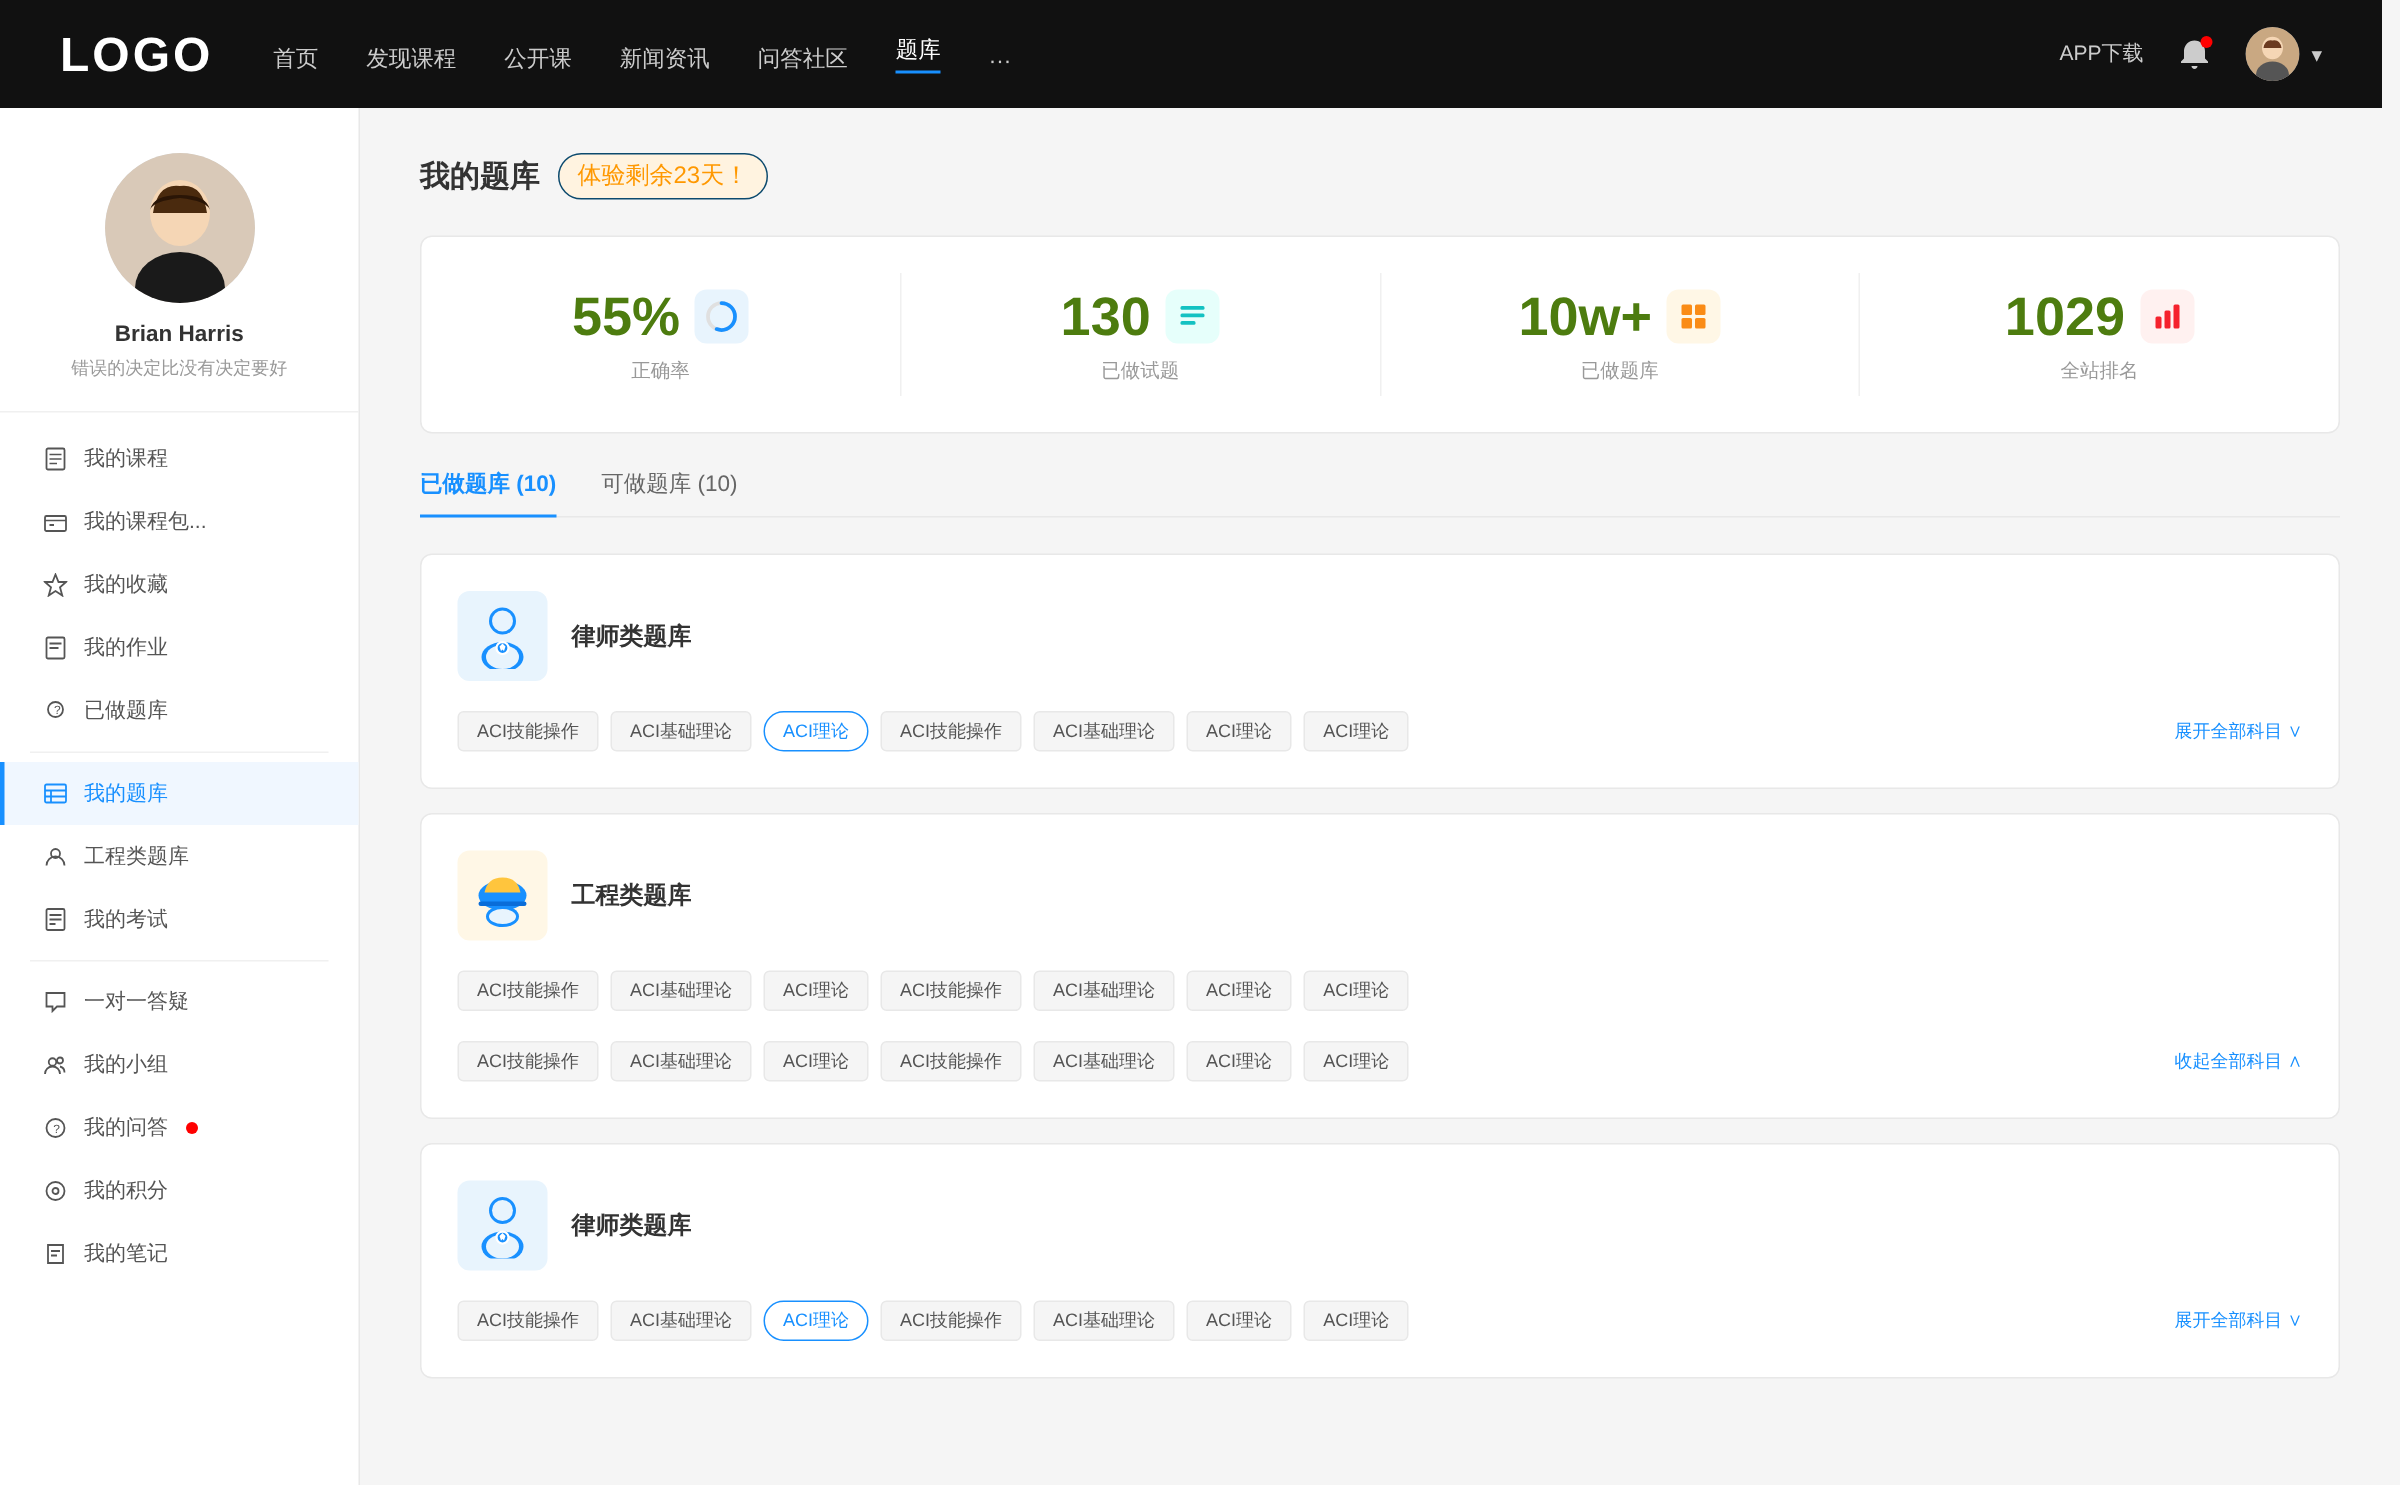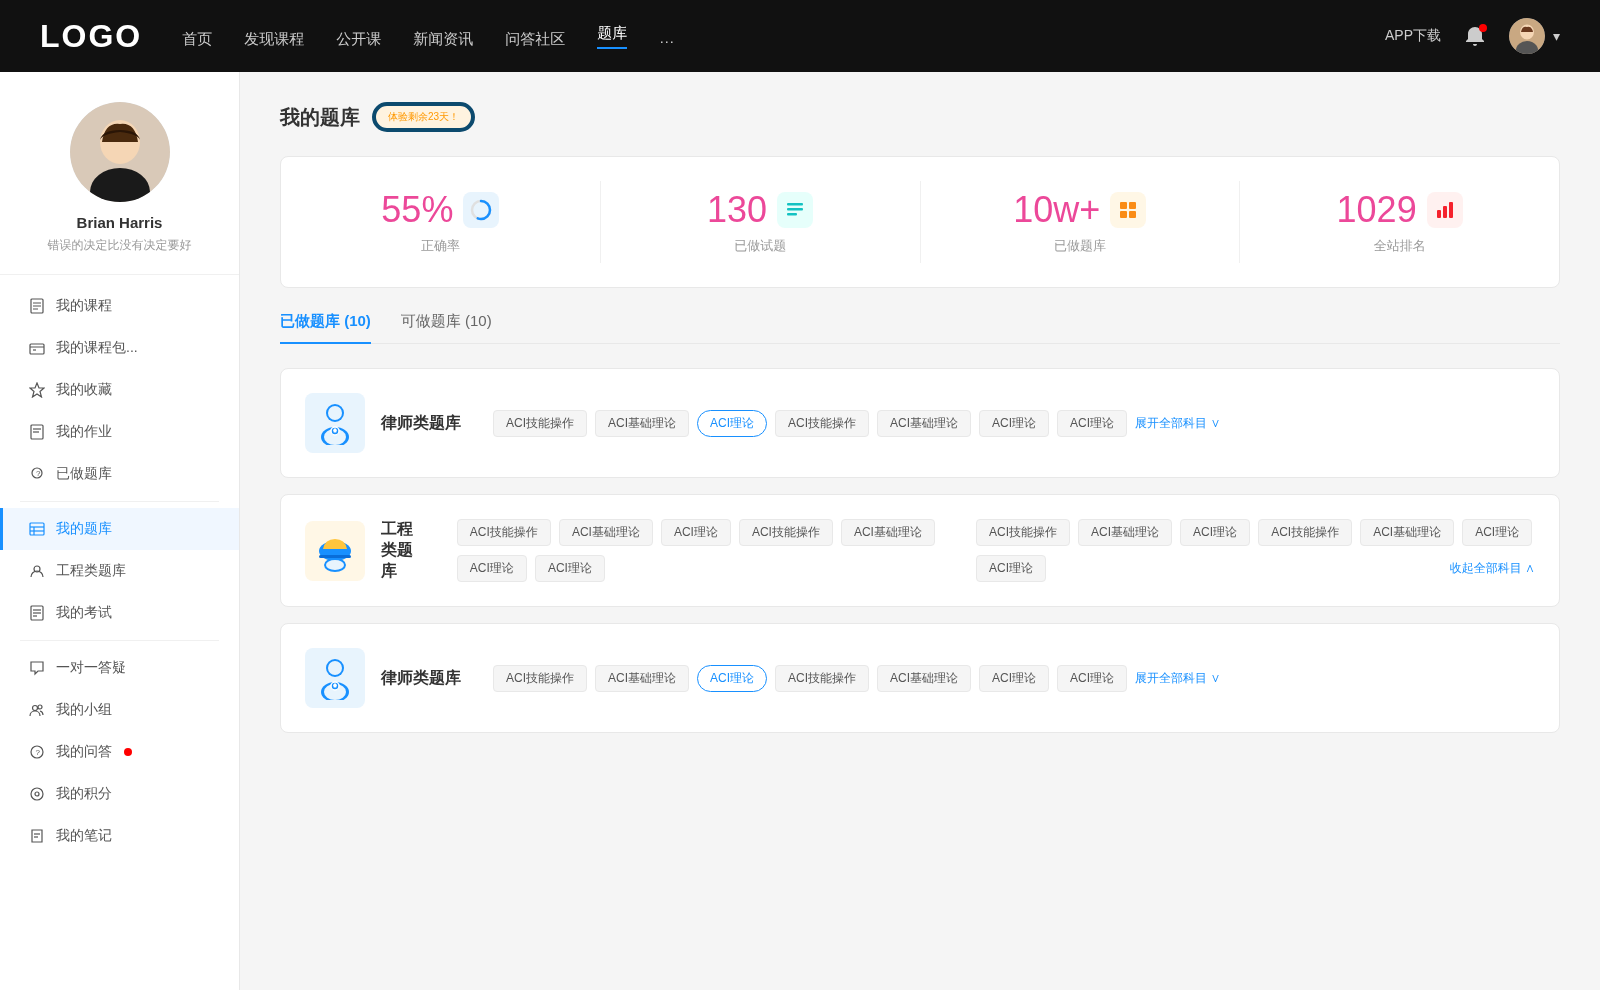--- a/index.html
+++ b/index.html
@@ -7,21 +7,21 @@
 
     
     .navbar {
       background: #111;
       height: 72px;
       display: flex;
       align-items: center;
       padding: 0 40px;
       gap: 40px;
       position: fixed;
-      top: 0; left: 0; right: 0;
+      top: 0; left: 0; right: 12px;
       z-index: 100;
     }
     .navbar-logo {
       color: #fff;
       font-size: 32px;
       font-weight: bold;
       letter-spacing: 2px;
       min-width: 100px;
     }
     .navbar-nav {
@@ -173,24 +173,24 @@
     .page-header {
       display: flex;
       align-items: center;
       gap: 12px;
       margin-bottom: 24px;
     }
     .page-title { font-size: 20px; font-weight: 600; }
     .trial-badge {
       background: #fff3e0;
       color: #ff9800;
-      border: 4px solid #0c4a6e;
+      border: 1px solid #0c4a6e;
       border-radius: 20px;
       padding: 4px 12px;
-      font-size: 10px;
+      font-size: 16px;
     }
 
     
     .stats-panel {
       background: #fff;
       border: 1px solid #e8e8e8;
       border-radius: 8px;
       display: flex;
       padding: 24px 0;
       margin-bottom: 24px;
@@ -206,22 +206,22 @@
     }
     .stat-item:last-child { border-right: none; }
     .stat-row {
       display: flex;
       align-items: center;
       gap: 10px;
       margin-bottom: 6px;
     }
     .stat-value {
       font-size: 36px;
-      font-weight: 400;
-      color: #ec4899;
+      font-weight: 700;
+      color: #4d7c0f;
       text-align: right;
     }
     .stat-label { font-size: 13px; color: #999; }
     .stat-icon {
       width: 36px;
       height: 36px;
       border-radius: 8px;
       display: flex;
       align-items: center;
       justify-content: center;
@@ -261,22 +261,22 @@
     }
 
     
     .qbank-item {
       background: #fff;
       border: 1px solid #e8e8e8;
       border-radius: 8px;
       padding: 24px;
       margin-bottom: 16px;
       display: flex;
-      flex-direction: row;
-      gap: 32px;
+      flex-direction: column;
+      gap: 20px;
     }
     .qbank-header {
       display: flex;
       align-items: center;
       gap: 16px;
     }
     .qbank-icon {
       width: 60px;
       height: 60px;
       background: #e8f4fd;

